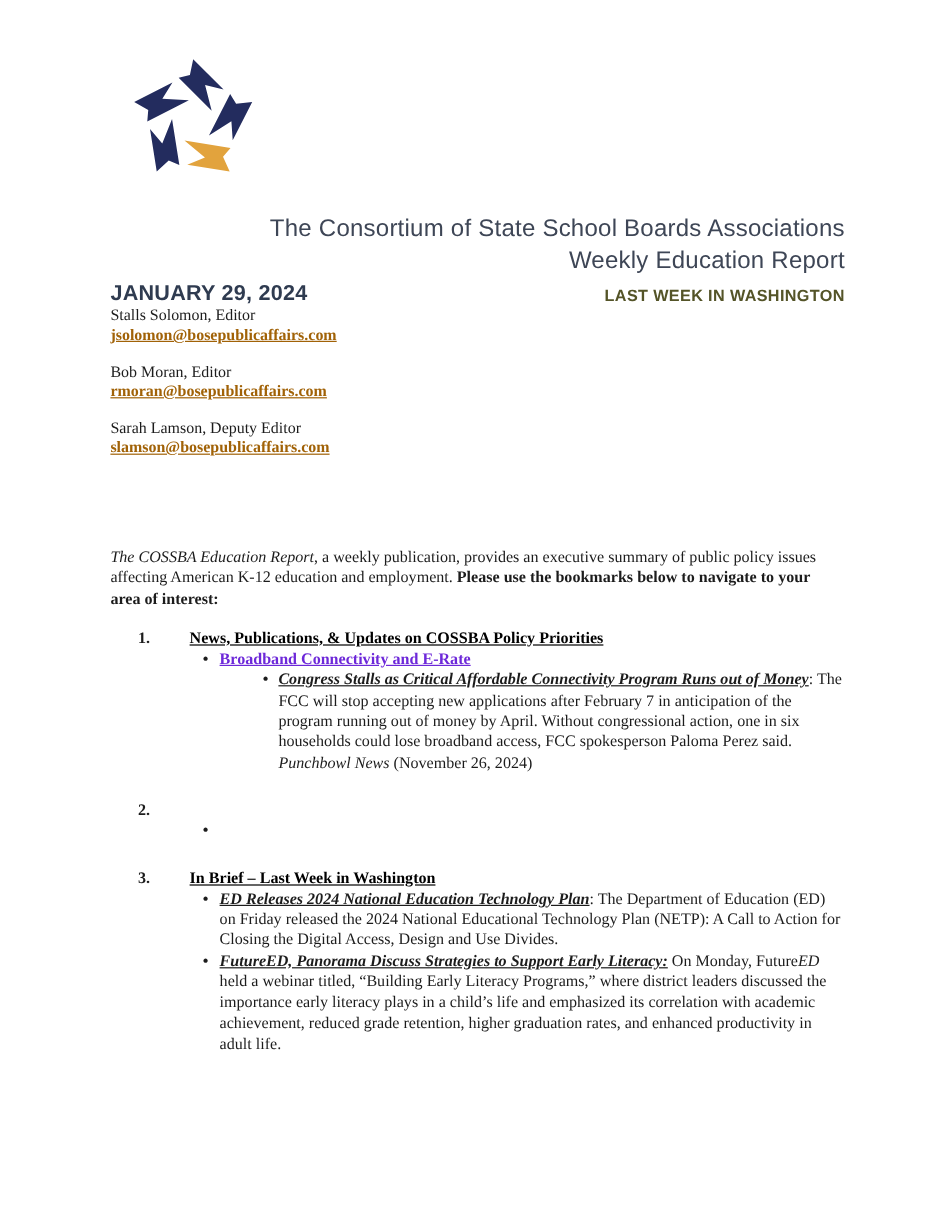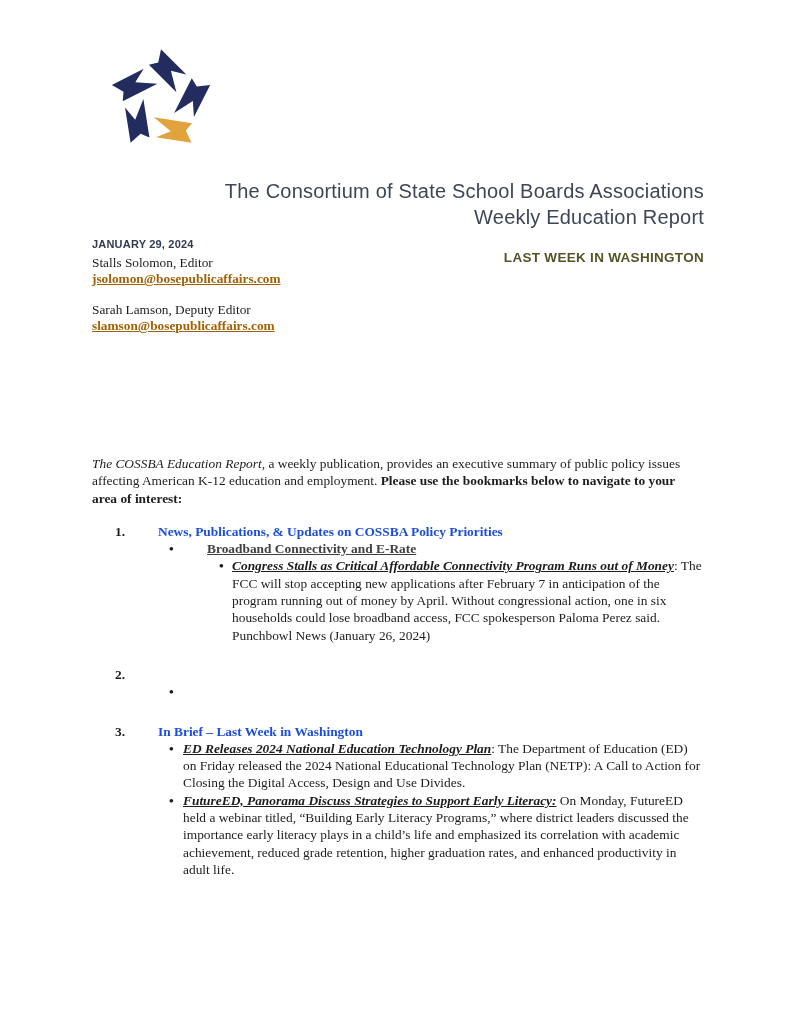--- a/index.html
+++ b/index.html
@@ -10,54 +10,54 @@
 
   
   .logo { position:absolute; left:96px; top:46px; width:130px; height:110px; }
 
   
   .titleblock {
     position:absolute; top:178px; left:90px; right:87px; text-align:right;
     font-family:"Liberation Sans", sans-serif;
   }
   .title-line { font-size:20px; line-height:26px; color:#3e4656; letter-spacing:0.2px; }
-  .title-sub  { font-size:13.5px; line-height:17px; font-weight:bold; color:#545428; letter-spacing:0.3px; margin-top:19px; }
+  .title-sub  { font-size:13.5px; line-height:17px; font-weight:bold; color:#545428; letter-spacing:0.3px; margin-top:8px; }
 
   
   .masthead { position:absolute; left:92px; top:236px; font-size:13.3px; line-height:16.5px; }
   .mast-date {
-    font-family:"Liberation Sans", sans-serif; font-weight:bold; font-size:11px;
+    font-family:"Liberation Sans", sans-serif; font-weight:bold; font-size:18px;
     color:#2f3b50; letter-spacing:0.2px; margin-bottom:2px;
   }
   .editor-group { margin-bottom:14px; }
   .editor-email {
     display:inline-block; font-weight:bold; color:#a16207;
     text-decoration:underline; cursor:pointer;
   }
 
   
   .content { position:absolute; left:92px; top:455px; width:612px; font-size:13.4px; line-height:17.3px; }
   .intro { margin:0 2px 16px 0; }
   .intro .ital { font-style:italic; }
   .intro .bold { font-weight:bold; }
 
   .toc-item { margin-bottom:22px; }
   .row { display:flex; }
   .toc-num { flex:0 0 43px; padding-left:23px; font-weight:bold; }
-  .toc-heading { font-weight:bold; color:#1d4ed8; cursor:pointer; }
+  .toc-heading { font-weight:bold; color:#000000; text-decoration:underline; cursor:pointer; }
 
   .l2 { padding-left:77px; }
   .l2 .bullet { flex:0 0 14px; }
   .l3 { padding-left:127px; }
   .l3 .bullet { flex:0 0 13px; }
   .bullet { font-weight:bold; }
 
-  .sub-heading { font-weight:bold; text-decoration:underline; color:#404040; cursor:pointer;margin-left:24px; }
+  .sub-heading { font-weight:bold; text-decoration:underline; color:#6d28d9; cursor:pointer; }
   .art-title   { font-weight:bold; text-decoration:underline; color:#1c1c1c; cursor:pointer;font-style:italic; }
-  .ital { }
+  .ital { font-style:italic; }
   .para { display:inline; }
 </style>
 </head>
 <body>
 
 <div class="page">
 
   <div class="logo">
     <svg viewBox="0 0 200 200" width="130" height="110">
       <polygon points="100,6 146,52 118,45 128,84 78,34 95,30" transform="rotate(0 100 100)" fill="#232C5E"></polygon>
@@ -75,20 +75,24 @@
   </div>
 
   <div class="masthead">
     <div class="mast-date">JANUARY 29, 2024</div>
 
     <div class="editor-group">
       <div>Stalls Solomon, Editor</div>
       <a class="editor-email">jsolomon@bosepublicaffairs.com</a>
     </div>
     <div class="editor-group">
+      <div>Bob Moran, Editor</div>
+      <a class="editor-email">rmoran@bosepublicaffairs.com</a>
+    </div>
+    <div class="editor-group">
       <div>Sarah Lamson, Deputy Editor</div>
       <a class="editor-email">slamson@bosepublicaffairs.com</a>
     </div>
   </div>
 
   <div class="content">
 
     <p class="intro">
       <span class="ital">The COSSBA Education Report</span><span>, a weekly publication, provides an executive summary of public policy issues affecting American K-12 education and employment. </span><span class="bold">Please use the bookmarks below to navigate to your area of interest:</span>
     </p>
@@ -100,21 +104,21 @@
       </div>
       <div class="row l2">
         <span class="bullet">•</span>
         <a class="sub-heading">Broadband Connectivity and E-Rate</a>
       </div>
       <div class="row l3">
         <span class="bullet">•</span>
         <div>
           <span class="art-title">Congress Stalls as Critical Affordable Connectivity Program Runs out of Money</span><span class="para">: The FCC will stop accepting new applications after February 7 in anticipation of the program running out of money by April. Without congressional action, one in six households could lose broadband access, FCC spokesperson Paloma Perez said.</span>
           <div>
-            <span class="ital">Punchbowl News</span><span> (January 26, 2024)</span>
+            <span class="ital">Punchbowl News</span><span> (November 26, 2024)</span>
           </div>
         </div>
       </div>
     </div>
 
     <div class="toc-item">
       <div class="row">
         <span class="toc-num">2.</span>
       </div>
       <div class="row l2">

